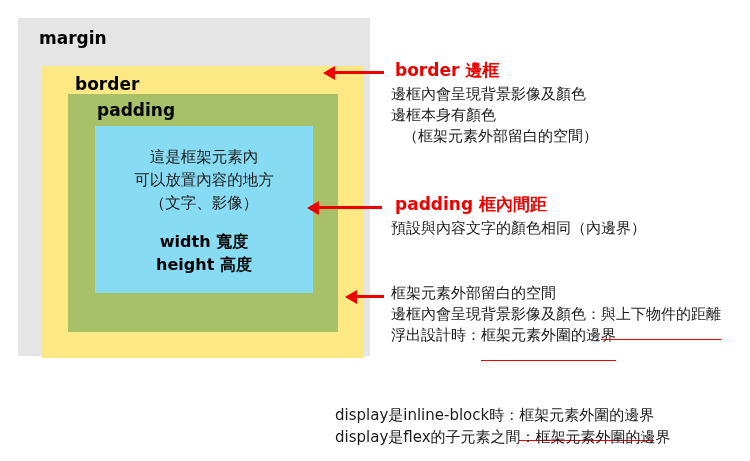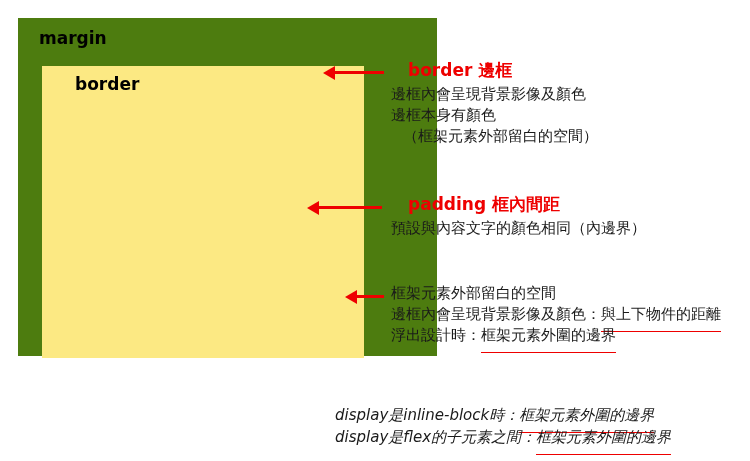--- a/index.html
+++ b/index.html
@@ -19,23 +19,23 @@
     position: relative;
     width: 750px;
     height: 461px;
   }
 
   
   .box-margin {
     position: absolute;
     left: 18px;
     top: 18px;
-    width: 419px;
+    width: 352px;
     height: 338px;
-    background: #4d7c0f;
+    background: #e5e5e5;
     box-sizing: border-box;
   }
   .box-border {
     position: absolute;
     left: 24px;
     top: 48px;
     width: 322px;
     height: 292px;
     background: #fce983;
     box-sizing: border-box;
@@ -121,62 +121,78 @@
   .ann {
     position: absolute;
     color: #1a1a1a;
   }
   .ann-title {
     color: #ee0000;
     font-weight: bold;
     font-size: 17px;
     line-height: 20px;
     white-space: nowrap;
-    margin: 0 0 4px 17px;
+    margin: 0 0 4px 4px;
   }
   .ann-body {
     font-size: 15px;
     line-height: 21px;
     color: #1a1a1a;
     white-space: nowrap;
   }
   .ann-body .ln { display: block; white-space: nowrap; }
   .ann-body .ln.indent { padding-left: 12px; }
 
   .ul-red {
     border-bottom: 1.5px solid #ee0000;
-    padding-bottom: 8px;
+    padding-bottom: 16px;
   }
 
   .ann-border  { left: 391px; top: 60px;  }
   .ann-padding { left: 391px; top: 194px; }
   .ann-margin  { left: 391px; top: 283px; }
 
   .margin-lines-2 {
     position: absolute;
     left: 335px;
     top: 404px;
     font-size: 15px;
     line-height: 22px;
     color: #1a1a1a;
     white-space: nowrap;
   }
-  .margin-lines-2 .ln { display: block; white-space: nowrap; font-style: italic; }
+  .margin-lines-2 .ln { display: block; white-space: nowrap; }
 </style>
 </head>
 <body>
 
 <div id="stage">
 
   <div class="box-margin">
     <div class="box-label label-margin">margin</div>
 
     <div class="box-border">
       <div class="box-label label-border">border</div>
 
+      <div class="box-padding">
+        <div class="box-label label-padding">padding</div>
+
+        <div class="box-content">
+          <div class="content-text">
+            <span class="cn-line">這是框架元素內</span>
+            <span class="cn-line">可以放置內容的地方</span>
+            <span class="cn-line">（文字、影像）</span>
+          </div>
+          <div class="content-dim">
+            <span>width 寬度</span>
+            <span>height 高度</span>
+          </div>
+        </div>
+
+      </div>
     </div>
   </div>
 
   <div class="arrow arrow-border"></div>
   <div class="arrow arrow-padding"></div>
   <div class="arrow arrow-margin"></div>
 
   <div class="ann ann-border">
     <div class="ann-title">border 邊框</div>
     <div class="ann-body">

